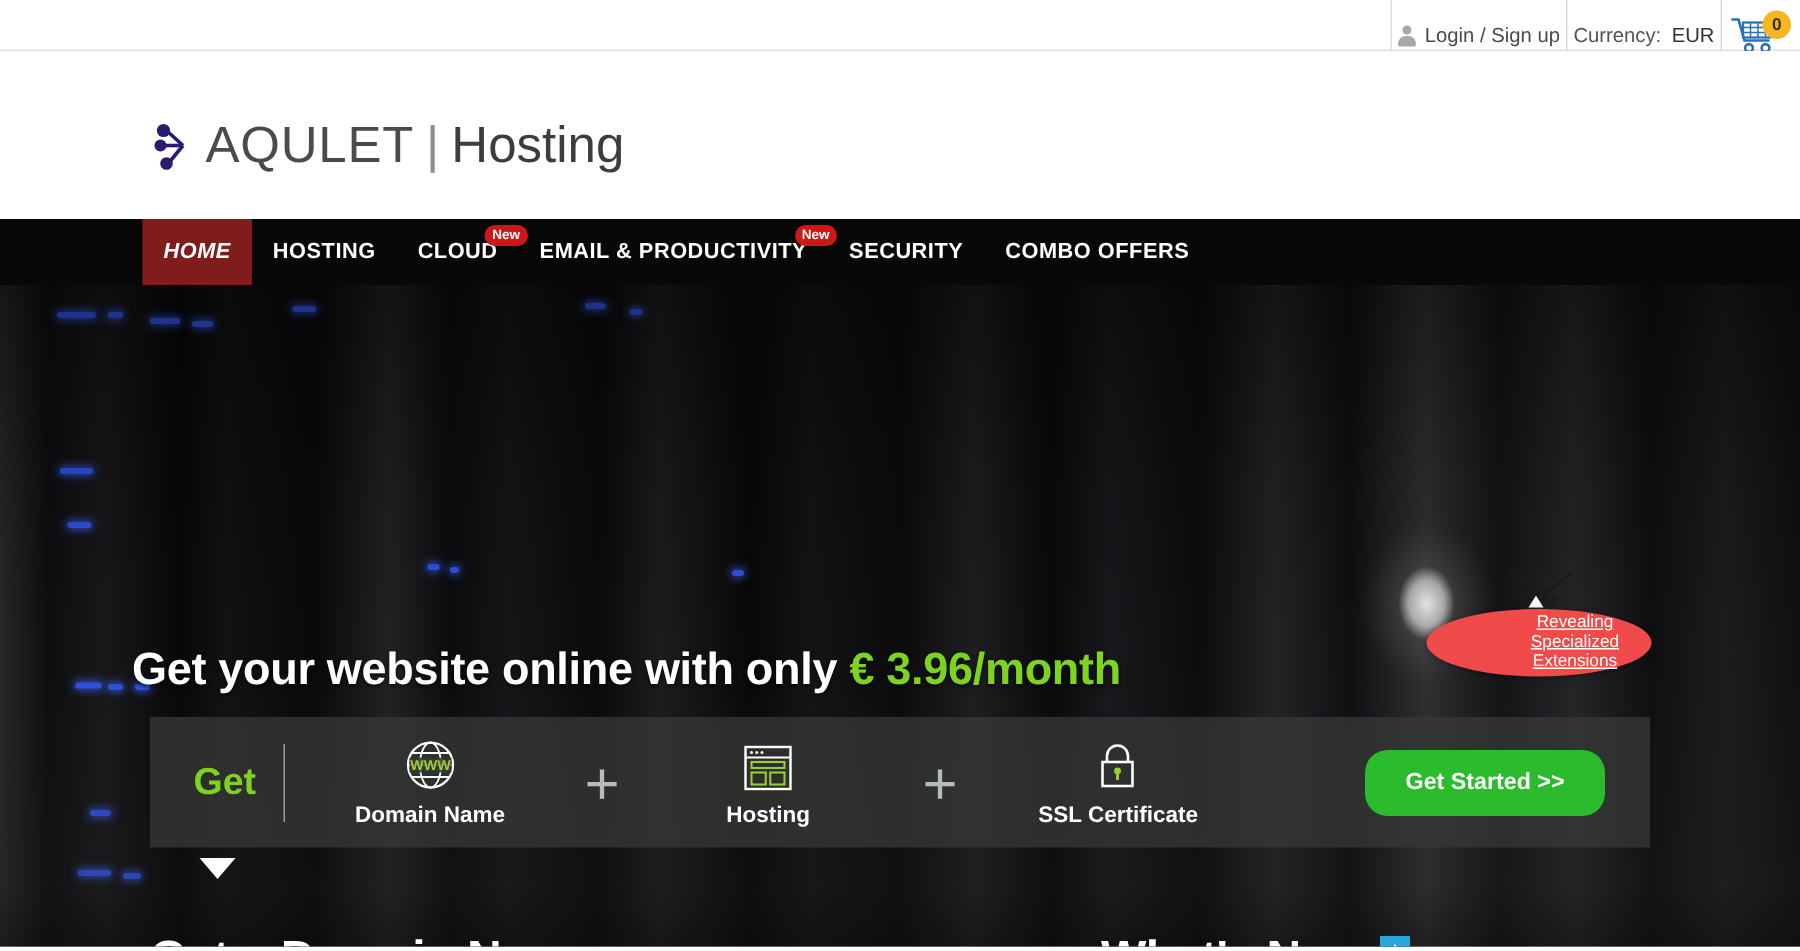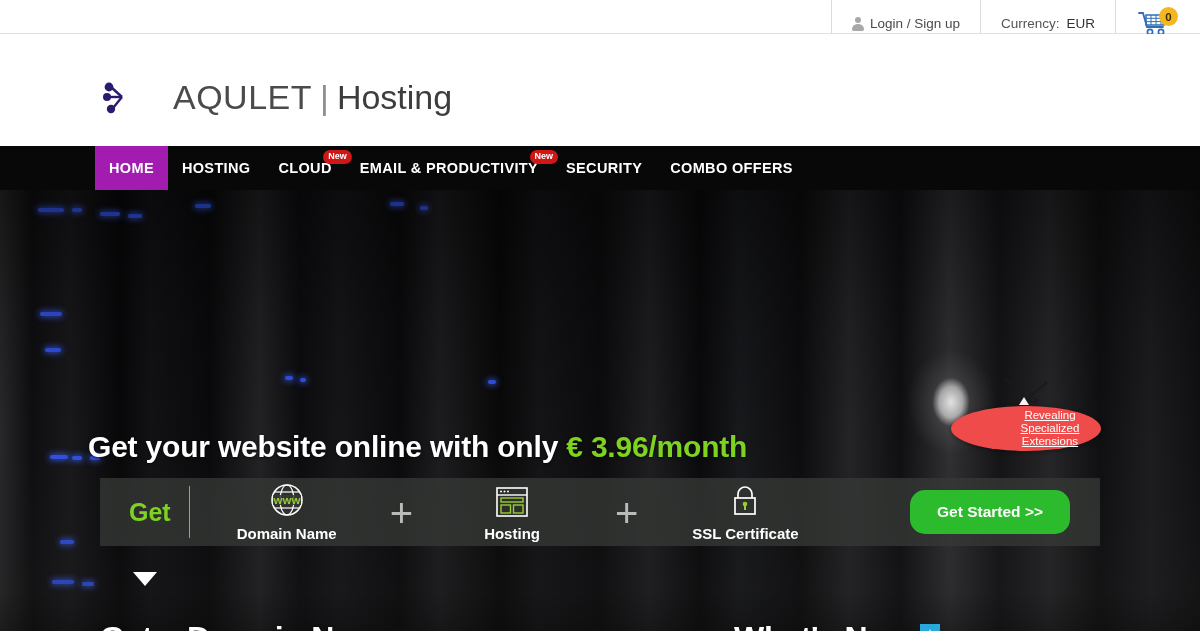--- a/index.html
+++ b/index.html
@@ -20,21 +20,21 @@
     height: 34px;
     background: #ffffff;
     border-bottom: 1px solid #e2e2e2;
     display: flex;
     justify-content: flex-end;
     align-items: stretch;
   }
   .topbar-seg {
     display: flex;
     align-items: center;
-    padding: 0 20px;
+    padding: 0 4px;
     border-left: 1px solid #dcdcdc;
     font-size: 13.5px;
     color: #4a4a4a;
     height: 46px;
     white-space: nowrap;
   }
   .user-icon {
     display: inline-block;
     width: 12px; height: 13px;
     margin-right: 6px;
@@ -69,21 +69,21 @@
     border-top: 8px solid #cfcfcf;
   }
 
   
   .logo-zone { height: 112px; background: #fff; position: relative; }
   .logo { position: absolute; left: 100px; top: 44px; }
   .logo-row { display: flex; align-items: center; }
   .logo-mark { width: 36px; height: 36px; margin-right: 1px; }
   .logo-aqulet {
     font-size: 34px; letter-spacing: 0.5px;
-    color: #4b4b4b; font-weight: 400; margin-left: 36px;
+    color: #4b4b4b; font-weight: 400;
   }
   .logo-bar { color: #8e8e8e; font-size: 34px; margin: 0 8px; font-weight: 300; }
   .logo-hosting { font-size: 34px; color: #3d3d3d; font-weight: 500; }
   .logo-tag {
     text-align: right; font-size: 14.5px; color: #7c5fa8;
     letter-spacing: 2.6px; margin-top: -4px; padding-right: 4px;
   }
 
   
   .nav {
@@ -93,21 +93,21 @@
     padding-left: 95px;
     z-index: 6;
   }
   .nav-item {
     display: flex; align-items: center; position: relative;
     padding: 0 14px;
     color: #ffffff; font-size: 14.5px; font-weight: bold;
     letter-spacing: 0.35px; white-space: nowrap;
     cursor: pointer;
   }
-  .nav-item.active { background: #a21caf; }
+  .nav-item.active { background: #7f1d1d; font-style: italic; }
   .nav-badge {
     position: absolute; top: 4px; right: -6px;
     background: #cf1717; color: #fff;
     font-size: 9px; font-weight: bold;
     padding: 2px 5px 2.5px; border-radius: 8px;
     letter-spacing: 0; line-height: 1;
   }
 
   
   .hero {
@@ -171,21 +171,21 @@
     width: 0; height: 0; z-index: 5;
     border-left: 5px solid transparent;
     border-right: 5px solid transparent;
     border-bottom: 8px solid #fdf2f2;
   }
   .balloon-strings { position: absolute; left: 1000px; top: 188px; z-index: 5; }
 
   
   .bundle {
     position: absolute; left: 100px; top: 288px;
-    width: 1000px; height: 68px;
+    width: 1000px; height: 87px;
     background: rgba(52,56,52,0.78);
     display: flex; align-items: center;
     z-index: 3;
   }
   .bundle-get {
     color: #7ed321; font-size: 25px; font-weight: bold;
     margin-left: 29px; margin-right: 18px;
   }
   .bundle-sep { width: 1px; height: 52px; background: #aab0aa; opacity: 0.85; }
   .bundle-cell {

